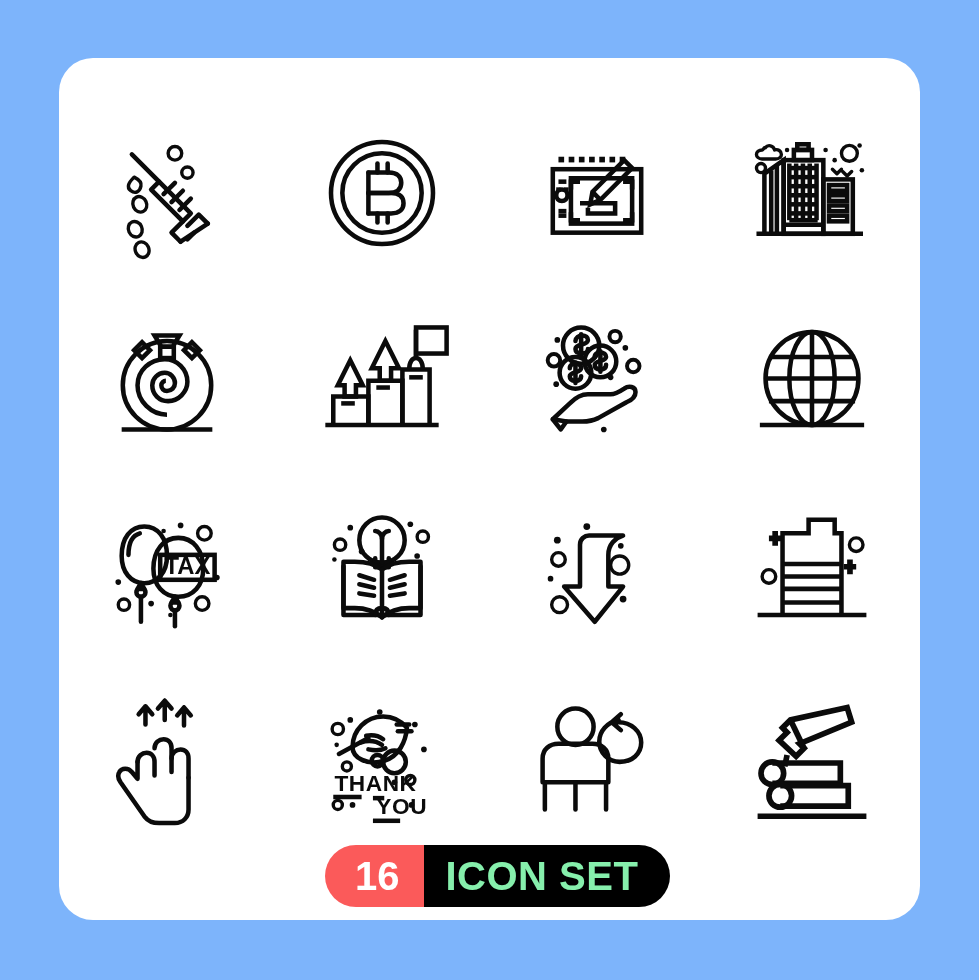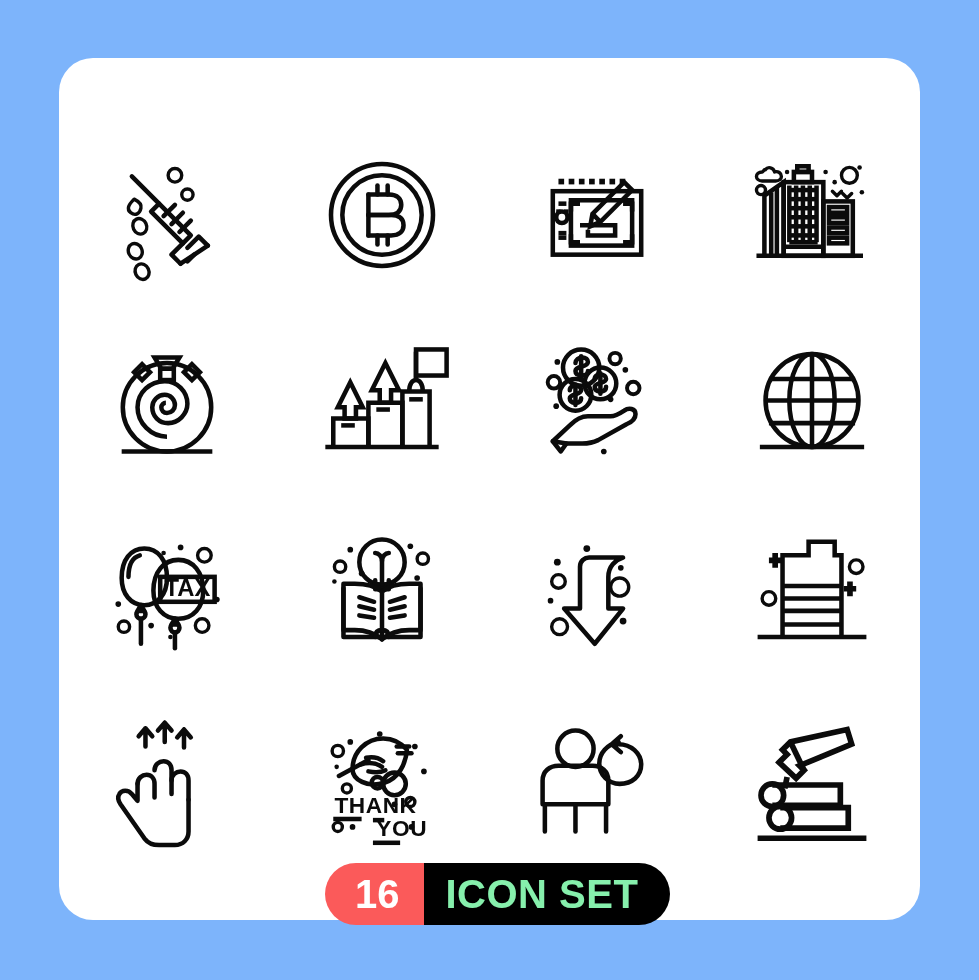--- a/index.html
+++ b/index.html
@@ -19,21 +19,21 @@
     left: 59px;
     top: 58px;
     width: 861px;
     height: 862px;
     background: #ffffff;
     border-radius: 34px;
   }
   #icon-grid {
     position: absolute;
     left: 59px;
-    top: 120px;
+    top: 98px;
     width: 861px;
     height: 760px;
     display: grid;
     grid-template-columns: repeat(4, 1fr);
     grid-template-rows: repeat(4, 1fr);
   }
   .icon-cell {
     display: flex;
     align-items: center;
     justify-content: center;
@@ -70,21 +70,21 @@
   }
   .glyph-text {
     font-family: "Liberation Sans", sans-serif;
     font-weight: bold;
     fill: #0b0b0b;
     stroke: none;
   }
   #badge {
     position: absolute;
     left: 325px;
-    top: 863px;
+    top: 845px;
     height: 62px;
     display: flex;
     align-items: stretch;
     border-radius: 31px;
     overflow: hidden;
     z-index: 5;
   }
   #badge-count {
     background: #fb5a5a;
     color: #ffffff;

